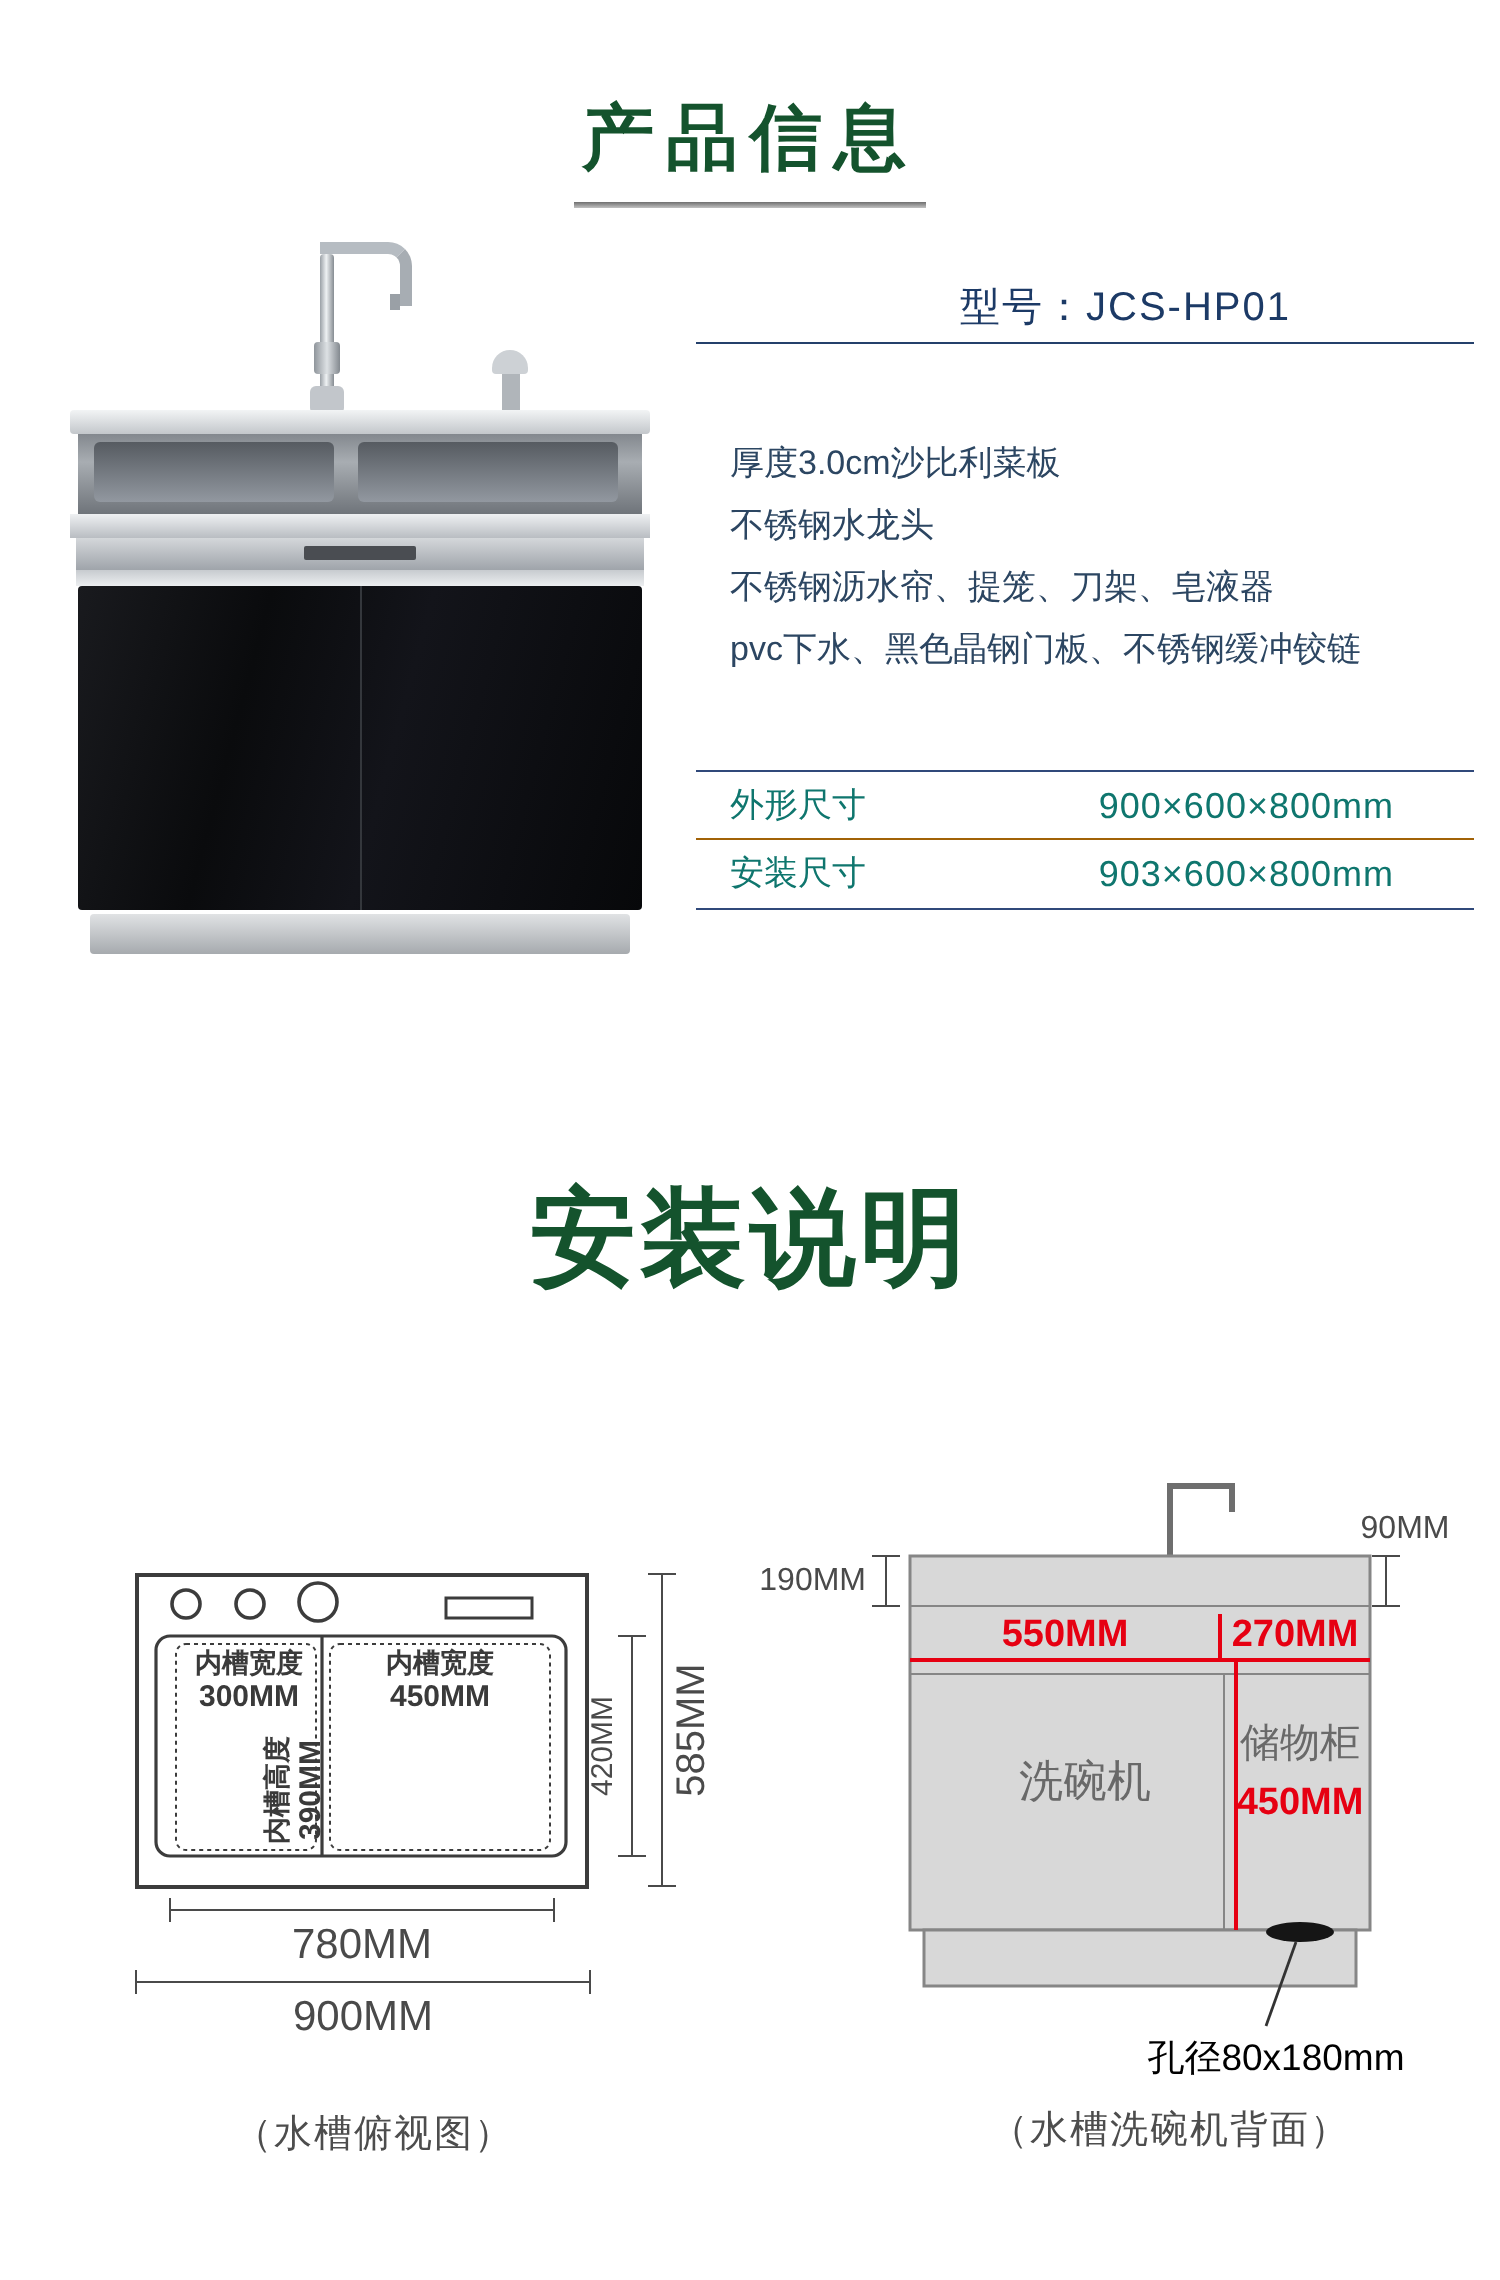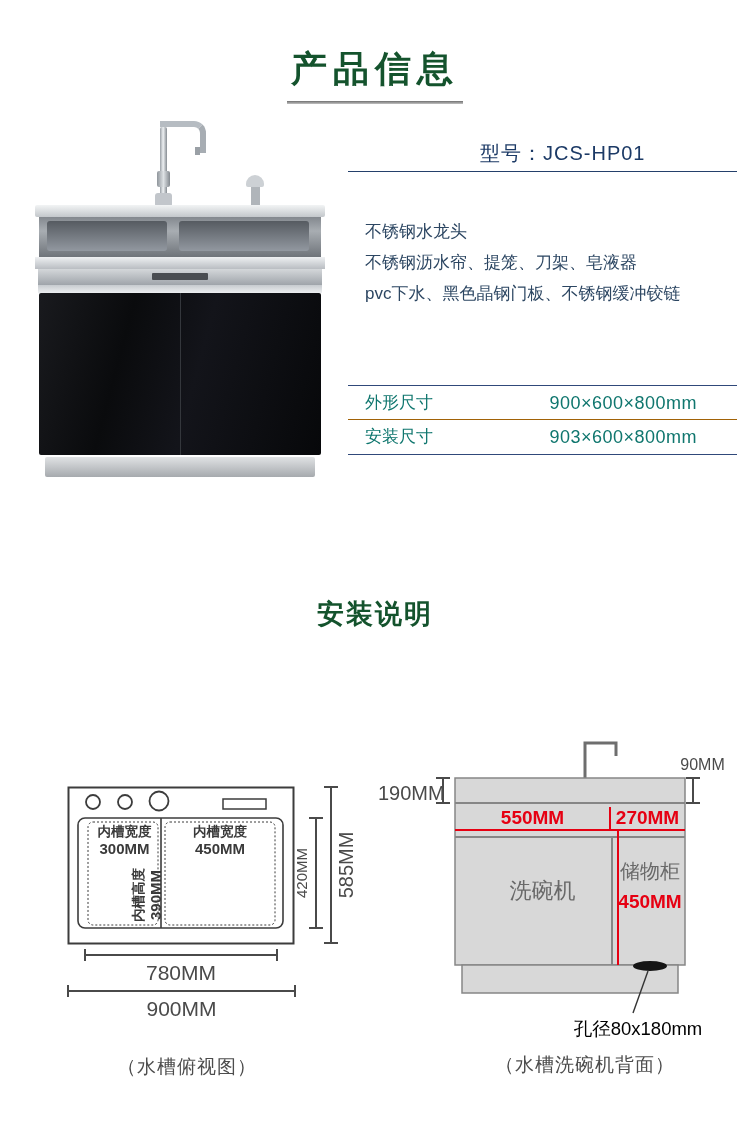--- a/index.html
+++ b/index.html
@@ -5,21 +5,21 @@
   html,body{margin:0;padding:0;background:#ffffff;}
   .canvas{position:relative;width:750px;height:1140px;background:#ffffff;overflow:hidden;
           font-family:"Liberation Sans","DejaVu Sans",sans-serif;}
   .abs{position:absolute;}
 
   
   .sec-title{left:0;width:750px;text-align:center;font-weight:700;color:#14532d;}
   .pi-title{top:45px;font-size:36px;letter-spacing:6px;}
   .pi-underline{top:101px;left:287px;width:176px;height:3px;
                 background:linear-gradient(180deg,#6f6f6f,#c2c2c2);}
-  .ins-title{top:596px;font-size:27px;letter-spacing:2px;}
+  .ins-title{top:584px;font-size:53px;letter-spacing:2px;}
 
   
   .photo{left:15px;top:113px;width:325px;height:370px;}
   .photo .abs{position:absolute;}
   .pipe{left:145px;top:14px;width:7px;height:80px;border-radius:2px;
         background:linear-gradient(90deg,#9aa0a6,#eef1f3 45%,#868c92);}
   .spout{left:145px;top:8px;width:40px;height:26px;
          border-top:6px solid #b6bcc2;border-right:6px solid #a7adb3;border-top-right-radius:12px;}
   .nozzle{left:180px;top:34px;width:5px;height:8px;background:#9aa0a6;}
   .joint{left:142px;top:58px;width:13px;height:16px;border-radius:2px;
@@ -102,20 +102,21 @@
     <div class="abs doors">
       <div class="abs door-divider"></div>
     </div>
     <div class="abs plinth"></div>
   </div>
 
   <div class="abs model">型号：JCS-HP01</div>
   <div class="abs model-line"></div>
 
   <div class="abs specs">
+    <div>厚度3.0cm沙比利菜板</div>
     <div>不锈钢水龙头</div>
     <div>不锈钢沥水帘、提笼、刀架、皂液器</div>
     <div>pvc下水、黑色晶钢门板、不锈钢缓冲铰链</div>
   </div>
 
   <div class="abs spec-table">
     <div class="spec-row">
       <span class="lbl">外形尺寸</span>
       <span class="val">900×600×800mm</span>
     </div>
@@ -193,21 +194,21 @@
       <line x1="258" y1="241" x2="243" y2="283" stroke="#333333" stroke-width="1.4"></line>
       <g stroke="#4a4a4a" stroke-width="1.4" shape-rendering="crispEdges">
         <line x1="53" y1="48" x2="53" y2="73"></line>
           <line x1="46" y1="48" x2="60" y2="48"></line>
           <line x1="46" y1="73" x2="60" y2="73"></line>
         <line x1="303" y1="48" x2="303" y2="73"></line>
           <line x1="296" y1="48" x2="310" y2="48"></line>
           <line x1="296" y1="73" x2="310" y2="73"></line>
       </g>
     </svg>
-    <div class="dg-label dim" style="left:-12px;top:52px;width:55px;text-align:right;font-size:20px;">190MM</div>
+    <div class="dg-label dim" style="left:-12px;top:52px;width:55px;text-align:right;font-size:16px;">190MM</div>
     <div class="dg-label dim" style="left:285px;top:26px;width:55px;font-size:16px;">90MM</div>
     <div class="dg-label red" style="left:65px;top:77px;width:155px;text-align:center;font-size:19px;">550MM</div>
     <div class="dg-label red" style="left:220px;top:77px;width:75px;text-align:center;font-size:19px;">270MM</div>
     <div class="dg-label grayroom" style="left:65px;top:146px;width:175px;font-size:22px;">洗碗机</div>
     <div class="dg-label grayroom" style="left:225px;top:128px;width:70px;font-size:20px;">储物柜</div>
     <div class="dg-label red" style="left:225px;top:161px;width:70px;text-align:center;font-size:19px;">450MM</div>
     <div class="dg-label" style="left:158px;top:286px;width:180px;text-align:center;font-size:18.5px;color:#000000;">孔径80x180mm</div>
     <div class="dg-label caption" style="left:20px;top:322px;width:350px;">（水槽洗碗机背面）</div>
   </div>
 

